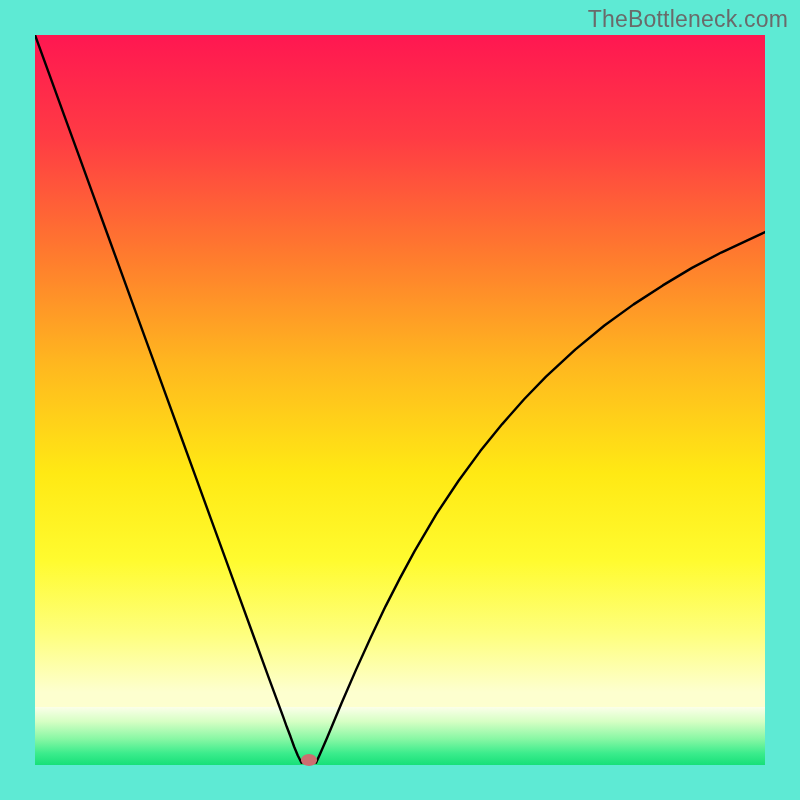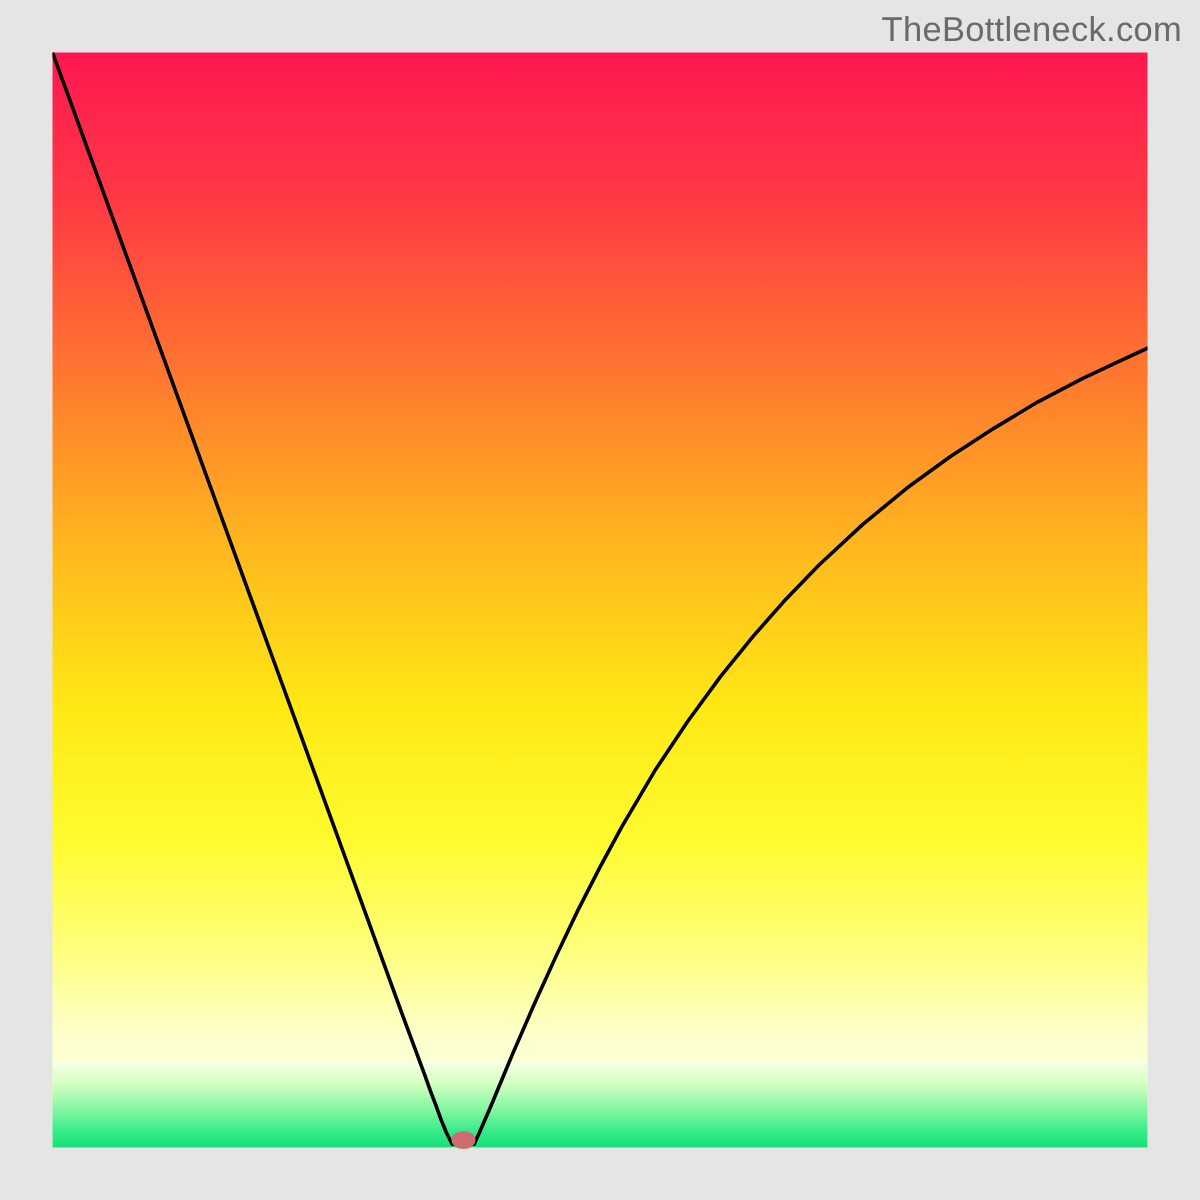--- a/index.html
+++ b/index.html
@@ -10,21 +10,21 @@
     background: #000;
     overflow: hidden;
     font-family: Arial, Helvetica, sans-serif;
   }
   .frame {
     position: absolute;
     left: 0;
     top: 0;
     width: 800px;
     height: 800px;
-    background: #e5e5e5;
+    background: #5eead4;
   }
   .plot {
     position: absolute;
     left: 35px;
     top: 35px;
     width: 730px;
     height: 730px;
     
   }
   .green-band {

